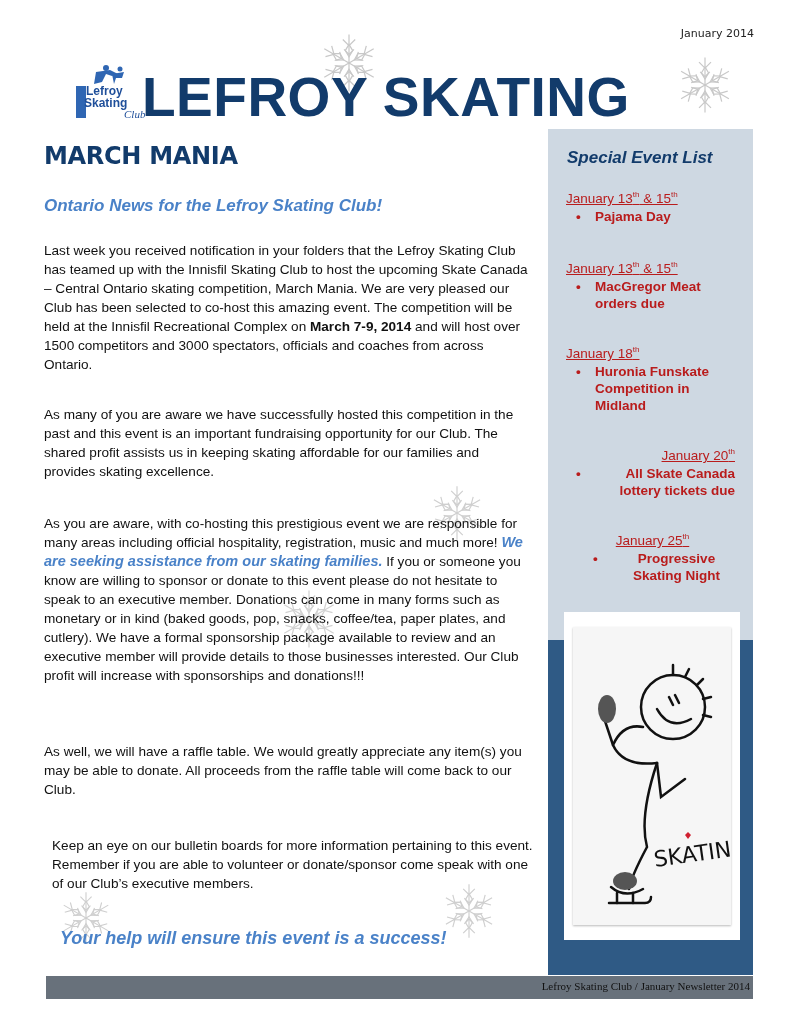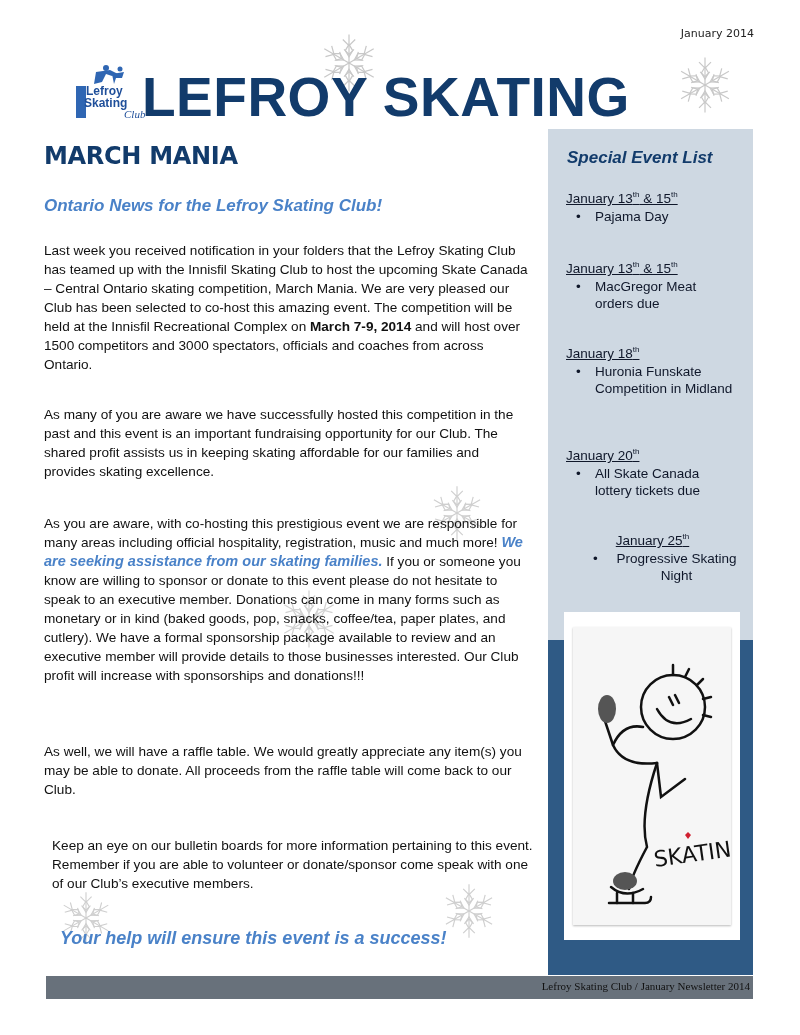--- a/index.html
+++ b/index.html
@@ -13,24 +13,24 @@
   .masthead { position: absolute; left: 142px; top: 70px; font-size: 55px; font-weight: bold; color: #123b6b; letter-spacing: 0.5px; line-height: 1; font-family: "Liberation Sans", sans-serif; height: 50px; overflow: hidden; }
 
   .flake { position: absolute; }
   .flake svg { width: 100%; height: 100%; }
 
   .sidebar { position: absolute; left: 548px; top: 129px; width: 205px; height: 846px; background: #ced8e2; }
   .sidebar-bottom { position: absolute; left: 548px; top: 640px; width: 205px; height: 335px; background: #2f5a85; }
 
   .sidebar-title { position: absolute; left: 567px; top: 148px; font-size: 17px; font-style: italic; font-weight: bold; color: #123b6b; font-family: Liberation Sans, sans-serif; }
 
-  .event { position: absolute; left: 566px; font-family: "Liberation Sans", sans-serif; font-size: 13.5px; color: #0f172a; }
+  .event { position: absolute; left: 566px; font-family: "Liberation Sans", sans-serif; font-size: 13.5px; color: #b91c1c; }
   .event-date { text-decoration: underline; }
   .event-date sup { font-size: 8px; }
-  .event ul { margin: 2px 0 0 0; padding: 0; list-style: none; }
+  .event ul { margin: 2px 0 0 0; padding: 0; list-style: none; font-weight: bold; }
   .event li { position: relative; padding-left: 29px; line-height: 17px; width: 140px; }
   .event li::before { content: "•"; position: absolute; left: 10px; top: 0; }
   .event li.deep { padding-left: 48px; width: 125px; }
   .event li.deep::before { left: 27px; }
 
   .photo-frame { position: absolute; left: 564px; top: 612px; width: 176px; height: 328px; background: #fff; }
   .photo-inner { position: absolute; left: 573px; top: 627px; width: 158px; height: 298px; background: #f6f6f6; box-shadow: 0 1px 2px #bbb; }
   .photo-inner svg { width: 100%; height: 100%; }
 
   .section-title { position: absolute; left: 44px; top: 142px; font-size: 24px; font-weight: bold; color: #123b6b; font-family: "DejaVu Sans", sans-serif; letter-spacing: -0.3px; }
@@ -161,21 +161,21 @@
   <ul>
       <li>MacGregor Meat orders due</li>
     </ul>
 </div>
 <div class="event" style="top:345px;">
   <div class="event-date"><span>January 18</span><sup>th</sup></div>
   <ul>
       <li>Huronia Funskate Competition in Midland</li>
     </ul>
 </div>
-<div class="event" style="top:447px;">
+<div class="event" style="top:447px;text-align:right;">
   <div class="event-date"><span>January 20</span><sup>th</sup></div>
   <ul>
       <li>All Skate Canada lottery tickets due</li>
     </ul>
 </div>
 <div class="event" style="top:532px;text-align:center;">
   <div class="event-date"><span>January 25</span><sup>th</sup></div>
   <ul>
       <li class="deep">Progressive Skating Night</li>
     </ul>

